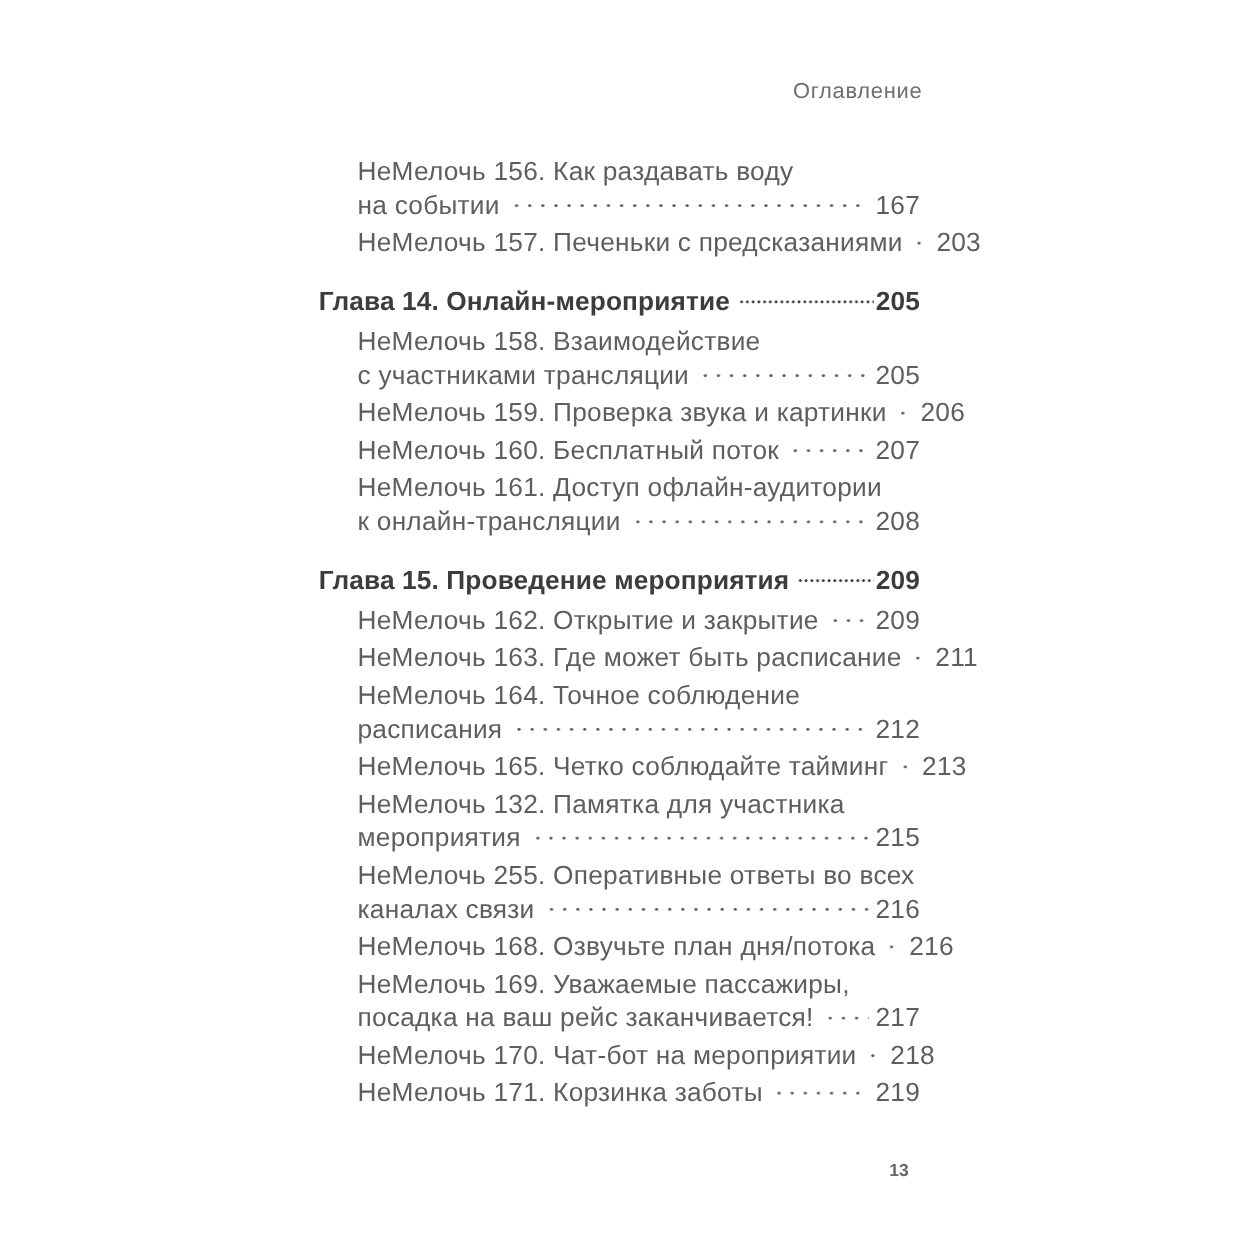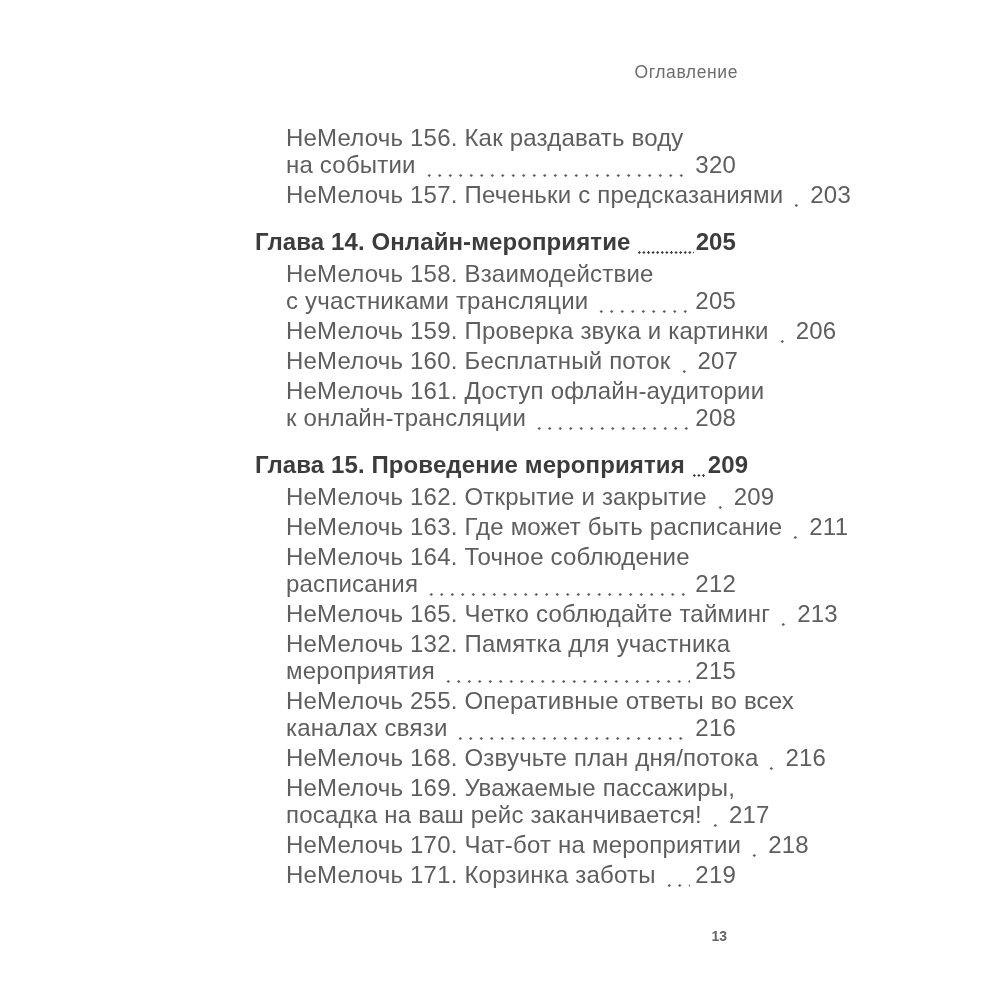--- a/index.html
+++ b/index.html
@@ -23,30 +23,30 @@
     right: 262px;
     font-size: 17.5px;
     letter-spacing: 0.6px;
     color: var(--header-color, #6d6d6d);
   }
   .toc {
     position: absolute;
     left: 255px;
     top: 124px;
     width: 481px; 
-    font-size: 24px;
+    font-size: 21px;
     line-height: 27px;
     color: var(--entry-color, #5e5e5e);
     letter-spacing: 0.2px;
   }
   .toc-entry { margin-bottom: 3px; padding-left: 31px; }
   .toc-entry .entry-line1 { white-space: nowrap; }
   .toc-line {
     display: flex;
-    align-items: flex-end;
+    align-items: center;
     white-space: nowrap;
   }
   .toc-line .t { flex: 0 0 auto; }
   .leader {
     flex: 1 1 14px;
     min-width: 14px;
     height: 5px;
     margin: 0 5px 0 8px;
     background-image: radial-gradient(circle, #5f5f5f 1.05px, rgba(0,0,0,0) 1.45px);
     background-size: 10.5px 5px;
@@ -80,21 +80,21 @@
 
 <div class="page">
   <div class="running-head">Оглавление</div>
 
   <div class="toc" id="toc-list">
       <div class="toc-entry">
         <div class="entry-line1">НеМелочь 156. Как раздавать воду</div>
         <div class="toc-line">
           <span class="t">на событии</span>
           <span class="leader"></span>
-          <span class="pg">320</span>
+          <span class="pg">167</span>
         </div>
       </div>
       <div class="toc-entry">
         <div class="toc-line">
           <span class="t">НеМелочь 157. Печеньки с предсказаниями</span>
           <span class="leader"></span>
           <span class="pg">203</span>
         </div>
       </div>
       <div class="toc-line toc-chapter">

